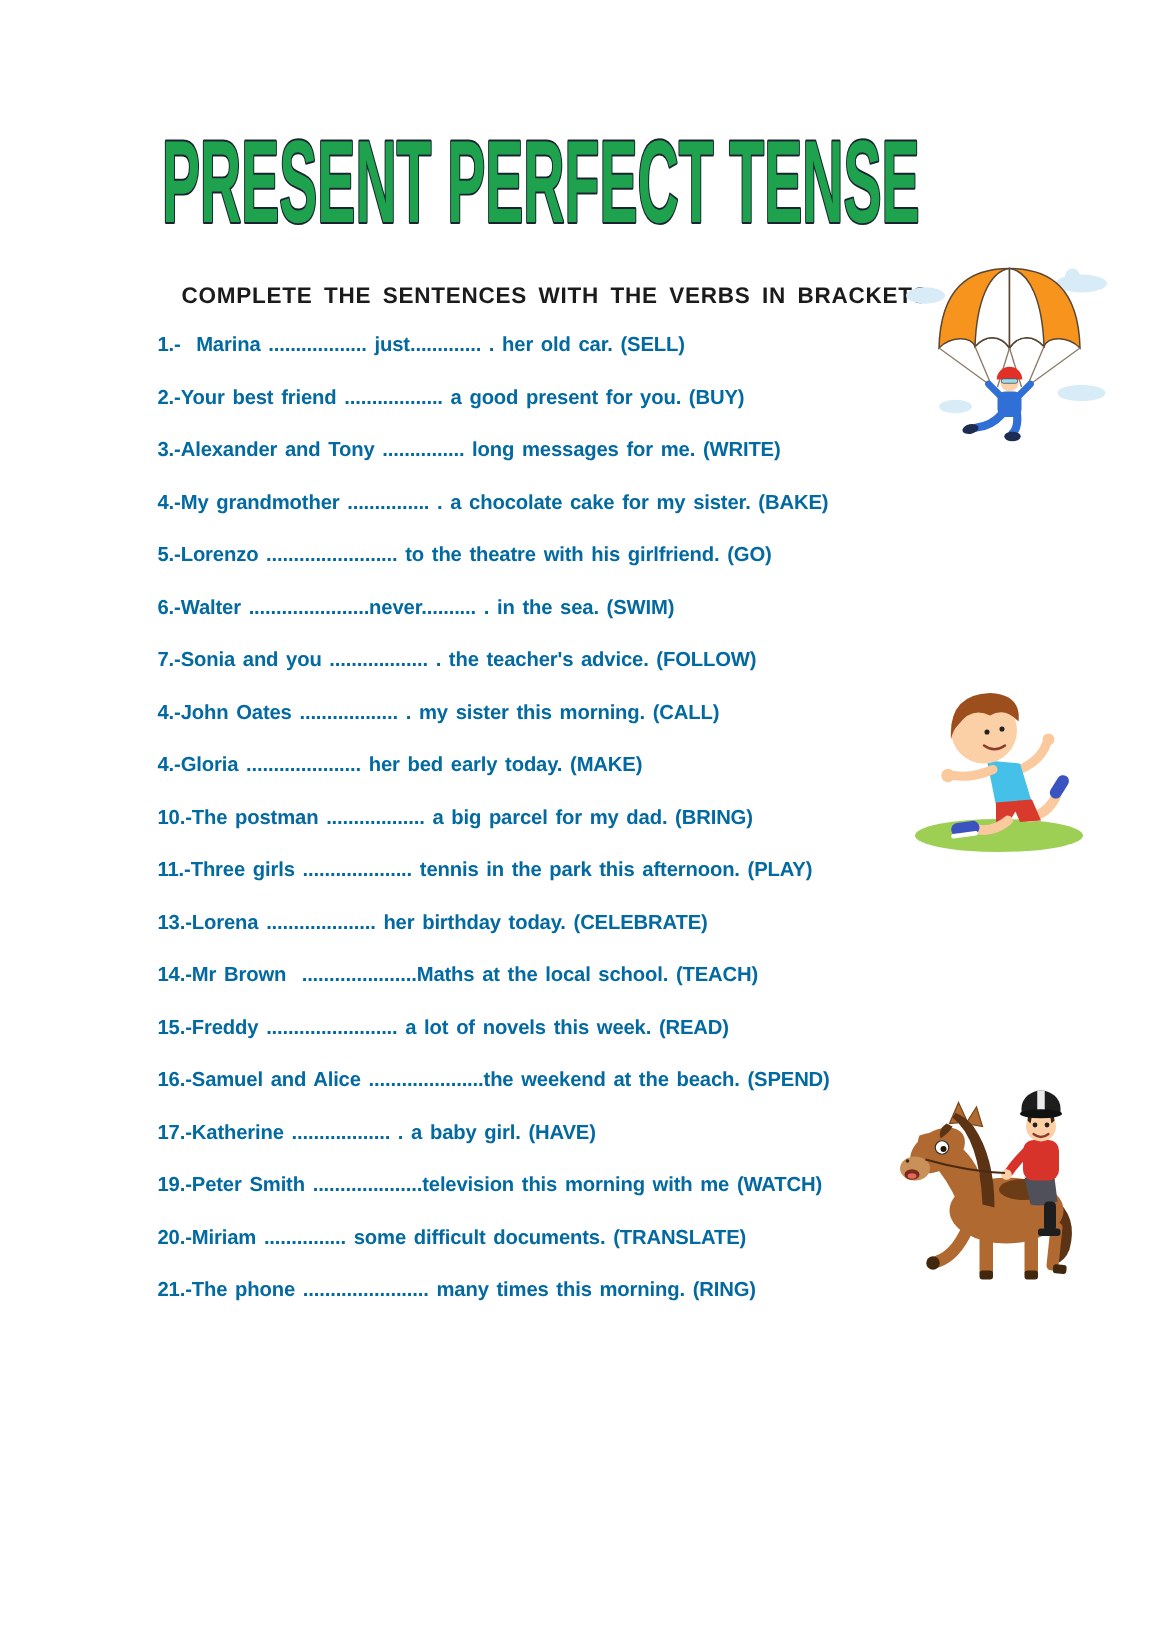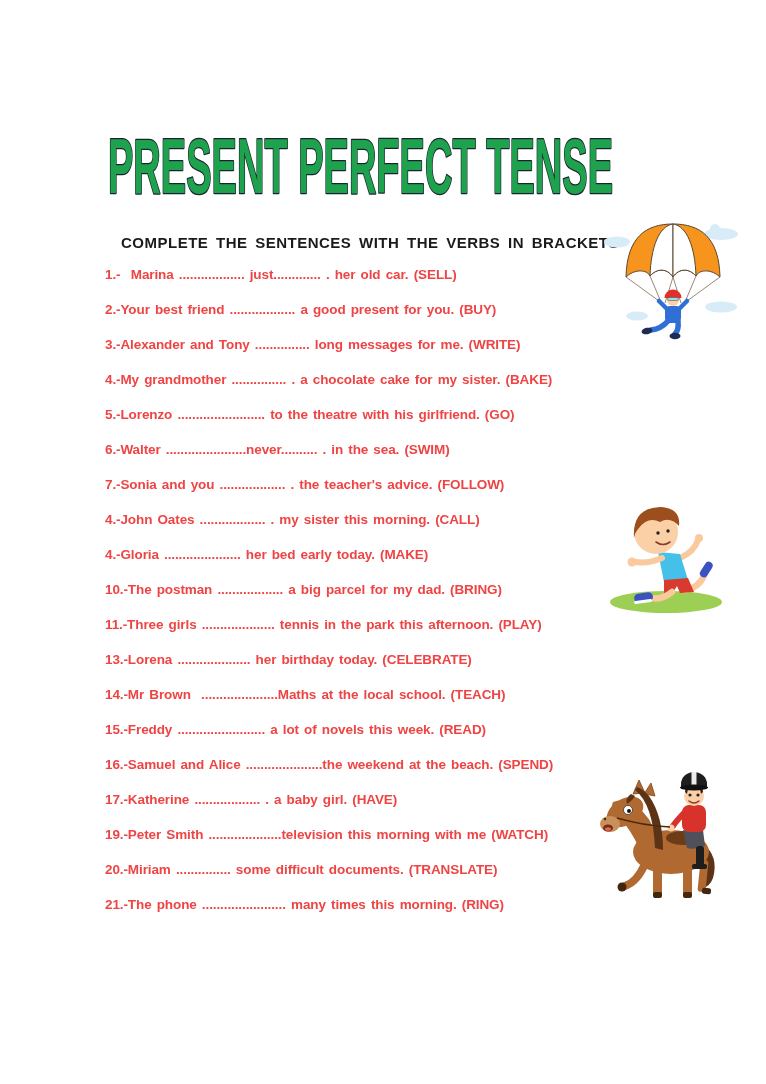--- a/index.html
+++ b/index.html
@@ -1,34 +1,34 @@
 <!DOCTYPE html>
 <html><head>
 <meta charset="utf-8">
 <style>
   html,body { margin:0; padding:0; background:#ffffff; }
   .sheet {
     position:relative; width:766px; height:955px; background:#ffffff;
-    overflow:hidden; font-family:"Liberation Sans", sans-serif; color:#1c1c1c;margin-top:45px;
+    overflow:hidden; font-family:"Liberation Sans", sans-serif; color:#1c1c1c;
   }
   .title-svg { position:absolute; left:104px; top:84px; width:516px; height:80px; }
   .title-svg text {
     font-family:"Liberation Sans", sans-serif; font-weight:700;
     fill:#1ea24e; stroke:#1a2430; stroke-width:2.6px; stroke-linejoin:round;
     paint-order:stroke fill;
   }
   .instruction {
     position:absolute; left:121px; top:189px;
     font-size:15px; font-weight:700; letter-spacing:0.5px; word-spacing:3px;
     white-space:pre; color:#1b1b1b;
   }
   .sentences { position:absolute; left:105px; top:212px; width:600px; }
   .line {
     height:35px; line-height:35px; font-size:13.5px; font-weight:700;
-    letter-spacing:-0.1px; word-spacing:1.5px; white-space:pre; color:#ef4444;
+    letter-spacing:-0.1px; word-spacing:1.5px; white-space:pre; color:#0369a1;
   }
   .illu { position:absolute; }
   .illu-parachute { left:601px; top:172px; width:144px; height:124px; }
   .illu-runner    { left:606px; top:451px; width:124px; height:120px; }
   .illu-horse     { left:597px; top:715px; width:150px; height:149px; }
   .watermark {
     position:absolute; right:22px; top:1046px;
     font-size:15px; font-weight:400; color:#4d7c0f; letter-spacing:0.2px;
   }
 </style>

